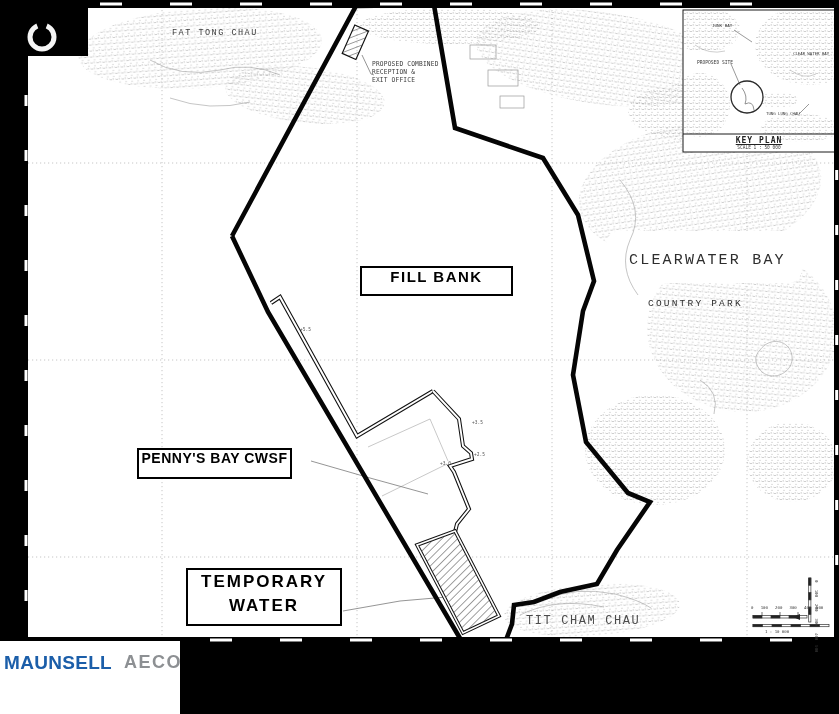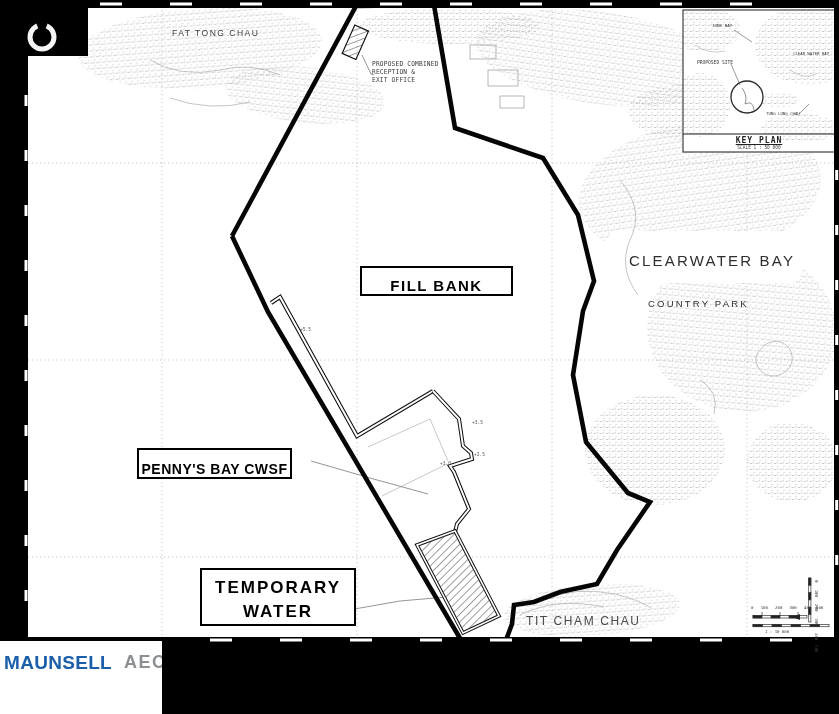--- a/index.html
+++ b/index.html
@@ -2,33 +2,33 @@
 <html><head>
 <meta charset="utf-8">
 <style>
   html,body{margin:0;padding:0;}
   body{
     width:839px;height:714px;position:relative;overflow:hidden;
     background:#000;font-family:"Liberation Sans",sans-serif;
   }
   #map-svg{position:absolute;left:0;top:0;z-index:1;}
   .lbl{position:absolute;z-index:2;white-space:pre;}
-  .terrain{font-family:Liberation Sans, sans-serif;color:#3c3c3c;}
+  .terrain{font-family:Liberation Mono, monospace;color:#3c3c3c;}
   .boxlbl{
     position:absolute;z-index:2;background:#fff;border:2px solid #000;
     color:#000;font-weight:bold;text-align:center;white-space:pre;
-    display:flex;flex-direction:column;justify-content:flex-end;align-items:center;
+    display:flex;flex-direction:column;justify-content:flex-start;align-items:center;
   }
   .tiny{font-family:"DejaVu Sans Mono",monospace;font-size:10px;color:#3a3a3a;
         transform-origin:0 0;line-height:10px;}
   .ctr{transform-origin:50% 0;text-align:center;}
   .spot{font-family:"DejaVu Sans Mono",monospace;font-size:9px;color:#555;
         transform:scale(0.5);transform-origin:0 0;}
   #footer-card{
-    position:absolute;left:0;top:641px;width:162px;height:73px;
+    position:absolute;left:0;top:641px;width:180px;height:73px;
     background:#fff;z-index:3;overflow:hidden;
   }
   .brand-row{display:flex;align-items:center;margin:9px 0 0 4px;}
   .brand-primary{font-size:19px;font-weight:bold;letter-spacing:0.3px;}
   .brand-divider{width:1px;height:25px;background:#c2c5c8;margin:0 6px 0 6px;}
   .brand-secondary{font-size:18px;font-weight:bold;letter-spacing:1.5px;}
   .footer-sub{margin:8px 0 0 4px;font-size:9.5px;line-height:11px;color:#96999c;}
 </style>
 </head>
 <body>
@@ -232,21 +232,21 @@
 <div class="lbl tiny" style="left:372px;top:77px;transform:scale(0.62);letter-spacing:0.3px;">EXIT OFFICE</div>
 
 <div class="boxlbl" style="left:360px;top:266px;width:149px;height:26px;font-size:15px;letter-spacing:1.5px;">
   <span>FILL BANK</span>
 </div>
 
 <div class="boxlbl" style="left:137px;top:448px;width:151px;height:27px;font-size:14px;letter-spacing:0.5px;">
   <span>PENNY'S BAY CWSF</span>
 </div>
 
-<div class="boxlbl" style="left:186px;top:568px;width:152px;height:54px;font-size:17px;letter-spacing:2px;line-height:24px;margin-left:14px;">
+<div class="boxlbl" style="left:186px;top:568px;width:152px;height:54px;font-size:17px;letter-spacing:2px;line-height:24px;">
   <span>TEMPORARY</span>
   <span>WATER</span>
 </div>
 
 <div class="lbl spot" style="left:300px;top:327px;">+5.5</div>
 <div class="lbl spot" style="left:472px;top:420px;">+3.5</div>
 <div class="lbl spot" style="left:474px;top:452px;">+2.5</div>
 <div class="lbl spot" style="left:440px;top:461px;">+3.0</div>
 
 <div class="lbl tiny" style="left:712px;top:24px;transform:scale(0.42);">JUNK BAY</div>

